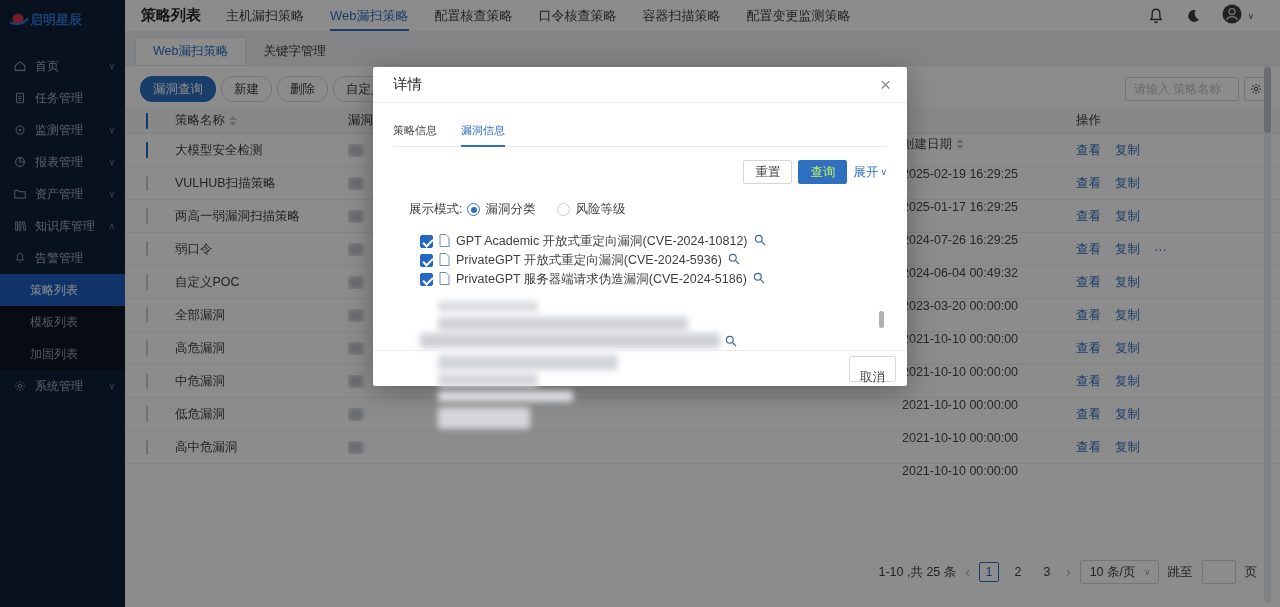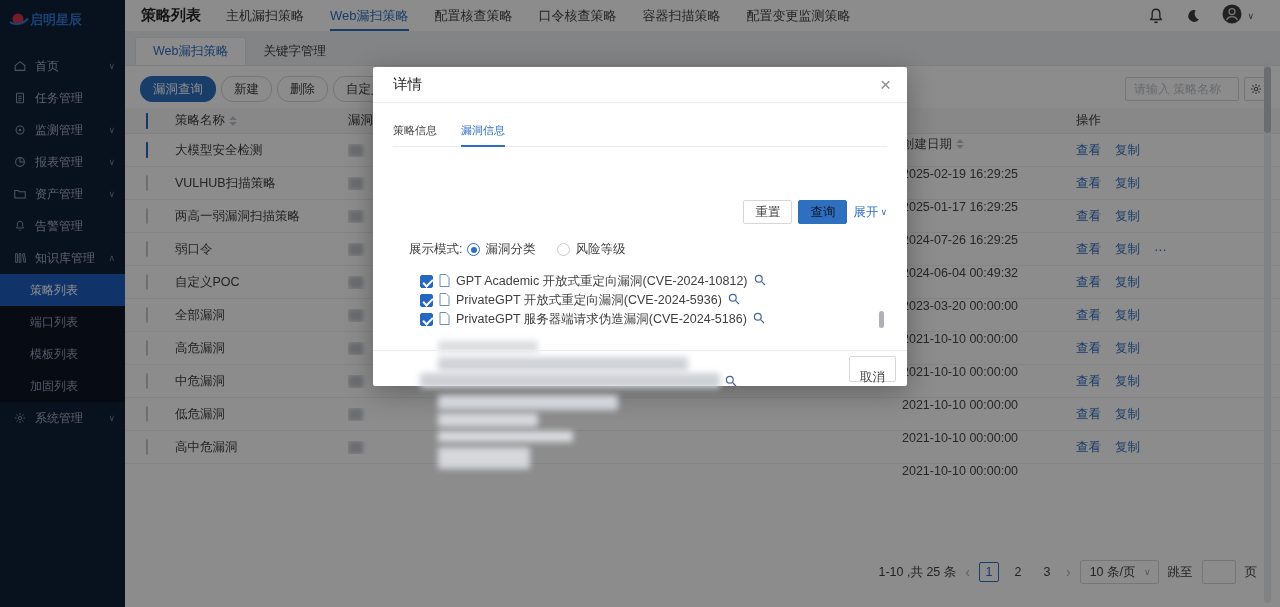--- a/index.html
+++ b/index.html
@@ -88,23 +88,23 @@
   .modal-title { font-size:14.5px; color:#262626; }
   .modal-close { margin-left:auto; font-size:19px; color:#8c8c8c; cursor:pointer; line-height:1; }
   .modal-body { position:relative; padding:0 20px; height:365px; }
   .mtabs { display:flex; gap:24px; border-bottom:1px solid #e8eaee; margin-top:12px; height:32px; }
   .mtab { position:relative; display:flex; align-items:center; font-size:11px; color:#3f3f3f; cursor:pointer; white-space:nowrap; }
   .mtab.active { color:#2f6fc0; }
   .mtab.active::after { content:""; position:absolute; left:0; right:0; bottom:-1px; height:2px; background:#2f6fc0; }
   .filter-row { margin-top:13px; display:flex; align-items:center; }
   .m-input { width:172px; height:24px; border:1px solid #d4d7dc; border-radius:2px; padding:0 8px; font-size:12px; outline:none; }
   .m-input::placeholder { color:#bfc3c9; }
-  .filter-right { margin-left:auto; display:flex; align-items:center; gap:6px;margin-top:40px; }
+  .filter-right { margin-left:auto; display:flex; align-items:center; gap:6px; }
   .m-btn { height:24px; padding:0 11px; font-size:12.5px; border:1px solid #d4d7dc; background:#fff; border-radius:2px; color:#3f3f3f; cursor:pointer; white-space:nowrap; }
-  .m-btn.primary { background:#2f6fc0; border-color:#2f6fc0; color:#0f172a; }
+  .m-btn.primary { background:#2f6fc0; border-color:#2f6fc0; color:#bef264; }
   .expand-link { color:#2f6fc0; font-size:12.5px; display:flex; align-items:center; gap:2px; cursor:pointer; white-space:nowrap; }
   .expand-link .caret { font-size:9px; }
   .radio-row { margin-top:17px; padding-left:16px; display:flex; align-items:center; gap:5px; font-size:12.5px; color:#3f3f3f; white-space:nowrap; }
   .radio { width:13px; height:13px; border-radius:50%; border:1px solid #c6cad1; background:#fff; position:relative; cursor:pointer; flex:none; }
   .radio.selected { border-color:#2f6fc0; }
   .radio.selected::after { content:""; position:absolute; inset:2.5px; border-radius:50%; background:#2f6fc0; }
   .radio-gap { width:12px; }
   .vuln-list { margin-top:14px; padding-left:27px; font-size:12.5px; color:#3f3f3f; }
   .vuln-item { display:flex; align-items:center; gap:6px; height:19px; white-space:nowrap; }
   .vuln-item .label { overflow:hidden; }
@@ -173,40 +173,39 @@
             <svg viewBox="0 0 16 16" width="14" height="14">
               <path d="M2 4h4l1.2 1.5H14v7H2z" fill="none" stroke="currentColor" stroke-width="1.2"></path>
             </svg>
           </span>
         <span>资产管理</span>
         <span class="chev">∨</span>
       </div>
       <div class="nav-item">
         <span class="nicon">
             <svg viewBox="0 0 16 16" width="14" height="14">
+              <path d="M3 3h2v10H3zM7 3h2v10H7z" fill="none" stroke="currentColor" stroke-width="1.1"></path>
+              <path d="M11 3.4l2-.4 1.6 9.6-2 .4z" fill="none" stroke="currentColor" stroke-width="1.1"></path>
+            </svg>
+          </span>
+        <span>知识库管理</span>
+        <span class="chev">∧</span>
+      </div>
+      <div class="nav-item">
+        <span class="nicon">
+            <svg viewBox="0 0 16 16" width="14" height="14">
               <path d="M8 2.5c-2 0-3 1.4-3 3.3V8.5l-1 1.8h8l-1-1.8V5.8c0-1.9-1-3.3-3-3.3z" fill="none" stroke="currentColor" stroke-width="1.1"></path>
               <path d="M7 12.4a1.1 1.1 0 0 0 2 0" fill="none" stroke="currentColor" stroke-width="1.1"></path>
             </svg>
           </span>
         <span>告警管理</span>
         <span class="chev"></span>
       </div>
-      <div class="nav-item">
-        <span class="nicon">
-            <svg viewBox="0 0 16 16" width="14" height="14">
-              <path d="M3 3h2v10H3zM7 3h2v10H7z" fill="none" stroke="currentColor" stroke-width="1.1"></path>
-              <path d="M11 3.4l2-.4 1.6 9.6-2 .4z" fill="none" stroke="currentColor" stroke-width="1.1"></path>
-            </svg>
-          </span>
-        <span>知识库管理</span>
-        <span class="chev">∧</span>
-      </div>
       <div class="submenu">
         <div class="sub-item active">策略列表</div>
-        <div class="sub-item">端口列表</div>
         <div class="sub-item">模板列表</div>
         <div class="sub-item">加固列表</div>
       </div>
       <div class="nav-item">
         <span class="nicon">
             <svg viewBox="0 0 16 16" width="14" height="14">
               <circle cx="8" cy="8" r="2" fill="none" stroke="currentColor" stroke-width="1.1"></circle>
               <path d="M8 2.2v2M8 11.8v2M2.2 8h2M11.8 8h2M3.9 3.9l1.4 1.4M10.7 10.7l1.4 1.4M12.1 3.9l-1.4 1.4M5.3 10.7l-1.4 1.4" stroke="currentColor" stroke-width="1.1"></path>
             </svg>
           </span>

